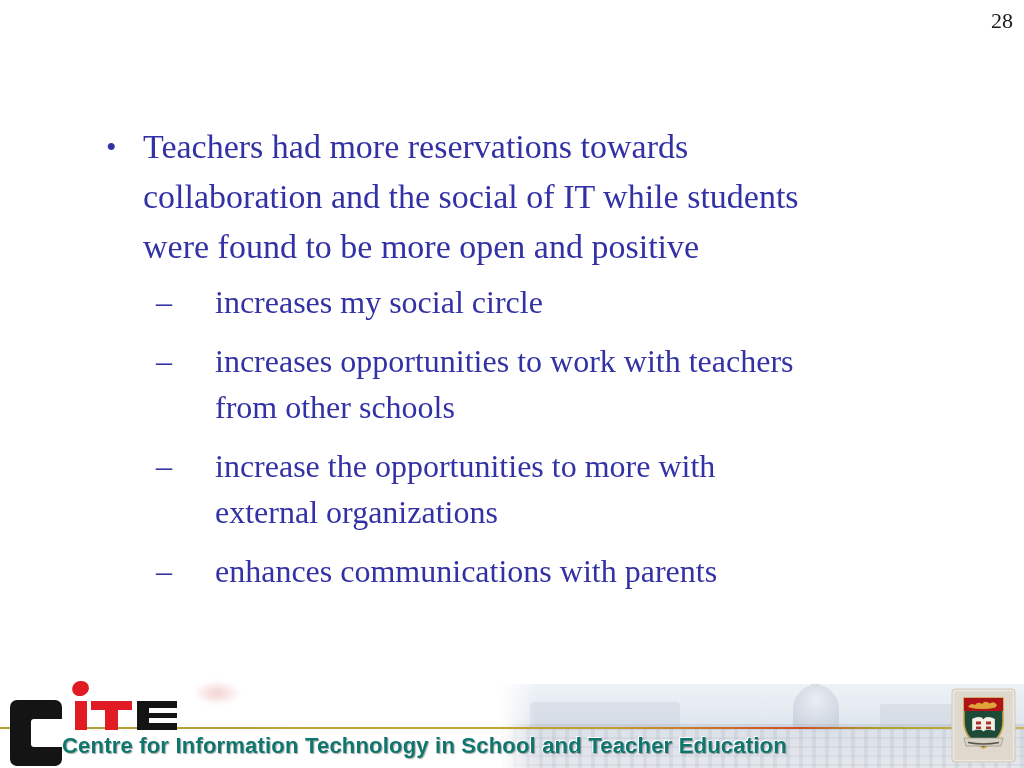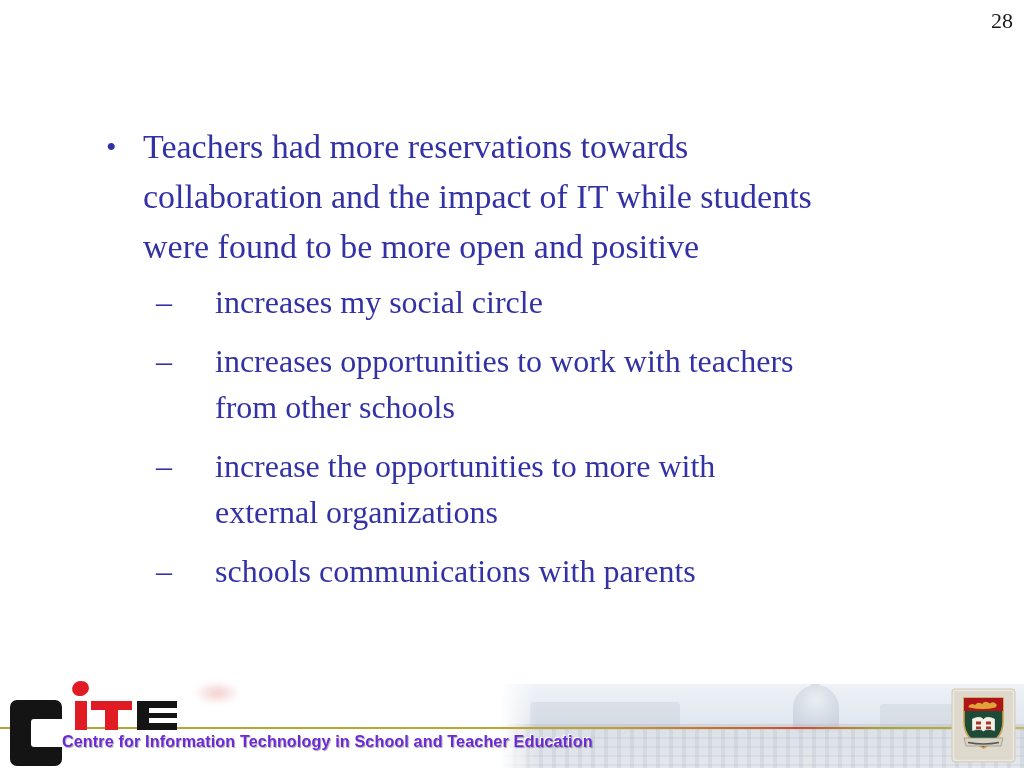--- a/index.html
+++ b/index.html
@@ -91,59 +91,59 @@
   .logo-i-stem { position:absolute; left:75px; top:17px; width:12px; height:29px; background:#e01b24; }
   .logo-t-bar { position:absolute; left:91px; top:17px; width:41px; height:9px; background:#e01b24; }
   .logo-t-stem { position:absolute; left:105px; top:17px; width:13px; height:29px; background:#e01b24; }
   .logo-e { position:absolute; left:137px; top:17px; width:40px; height:29px; background:#141414; }
   .logo-e::before { content:""; position:absolute; left:12px; top:7px; width:28px; height:5px; background:#fff; }
   .logo-e::after  { content:""; position:absolute; left:12px; top:17px; width:28px; height:5px; background:#fff; }
   .visually-hidden { position:absolute; width:1px; height:1px; overflow:hidden; clip:rect(0 0 0 0); white-space:nowrap; }
 
   
   .footer-caption { position:absolute; left:62px; top:49px;
-    font-size:16px; font-weight:bold; letter-spacing:0.2px;
-    color:#6d28d9;
+    font-size:22px; font-weight:bold; letter-spacing:0.2px;
+    color:#0f766e;
     text-shadow:-1px -1px 0 #ffffff, 1px 1px 1px rgba(60,60,60,.45); }
 
   
   .crest { position:absolute; left:951px; top:4px; width:65px; height:75px; }
 </style>
 </head>
 <body>
 
 <div class="slide">
 
   <div class="page-number">28</div>
 
   <div class="content">
     <div class="bullet-item">
       <span class="bullet-marker">•</span>
       <span class="bullet-text">Teachers had more reservations towards
-collaboration and the impact of IT while students
+collaboration and the social of IT while students
 were found to be more open and positive</span>
     </div>
     <div class="sub-list">
       <div class="sub-item">
         <span class="sub-marker">–</span>
         <span class="sub-text">increases my social circle</span>
       </div>
       <div class="sub-item">
         <span class="sub-marker">–</span>
         <span class="sub-text">increases opportunities to work with teachers
 from other schools</span>
       </div>
       <div class="sub-item">
         <span class="sub-marker">–</span>
         <span class="sub-text">increase the opportunities to more with
 external organizations</span>
       </div>
       <div class="sub-item">
         <span class="sub-marker">–</span>
-        <span class="sub-text">schools communications with parents</span>
+        <span class="sub-text">enhances communications with parents</span>
       </div>
     </div>
   </div>
 
   <div class="footer">
 
     <div class="campus-photo">
       <div class="campus-sky"></div>
       <div class="campus-block-l"></div>
       <div class="campus-block-r"></div>

